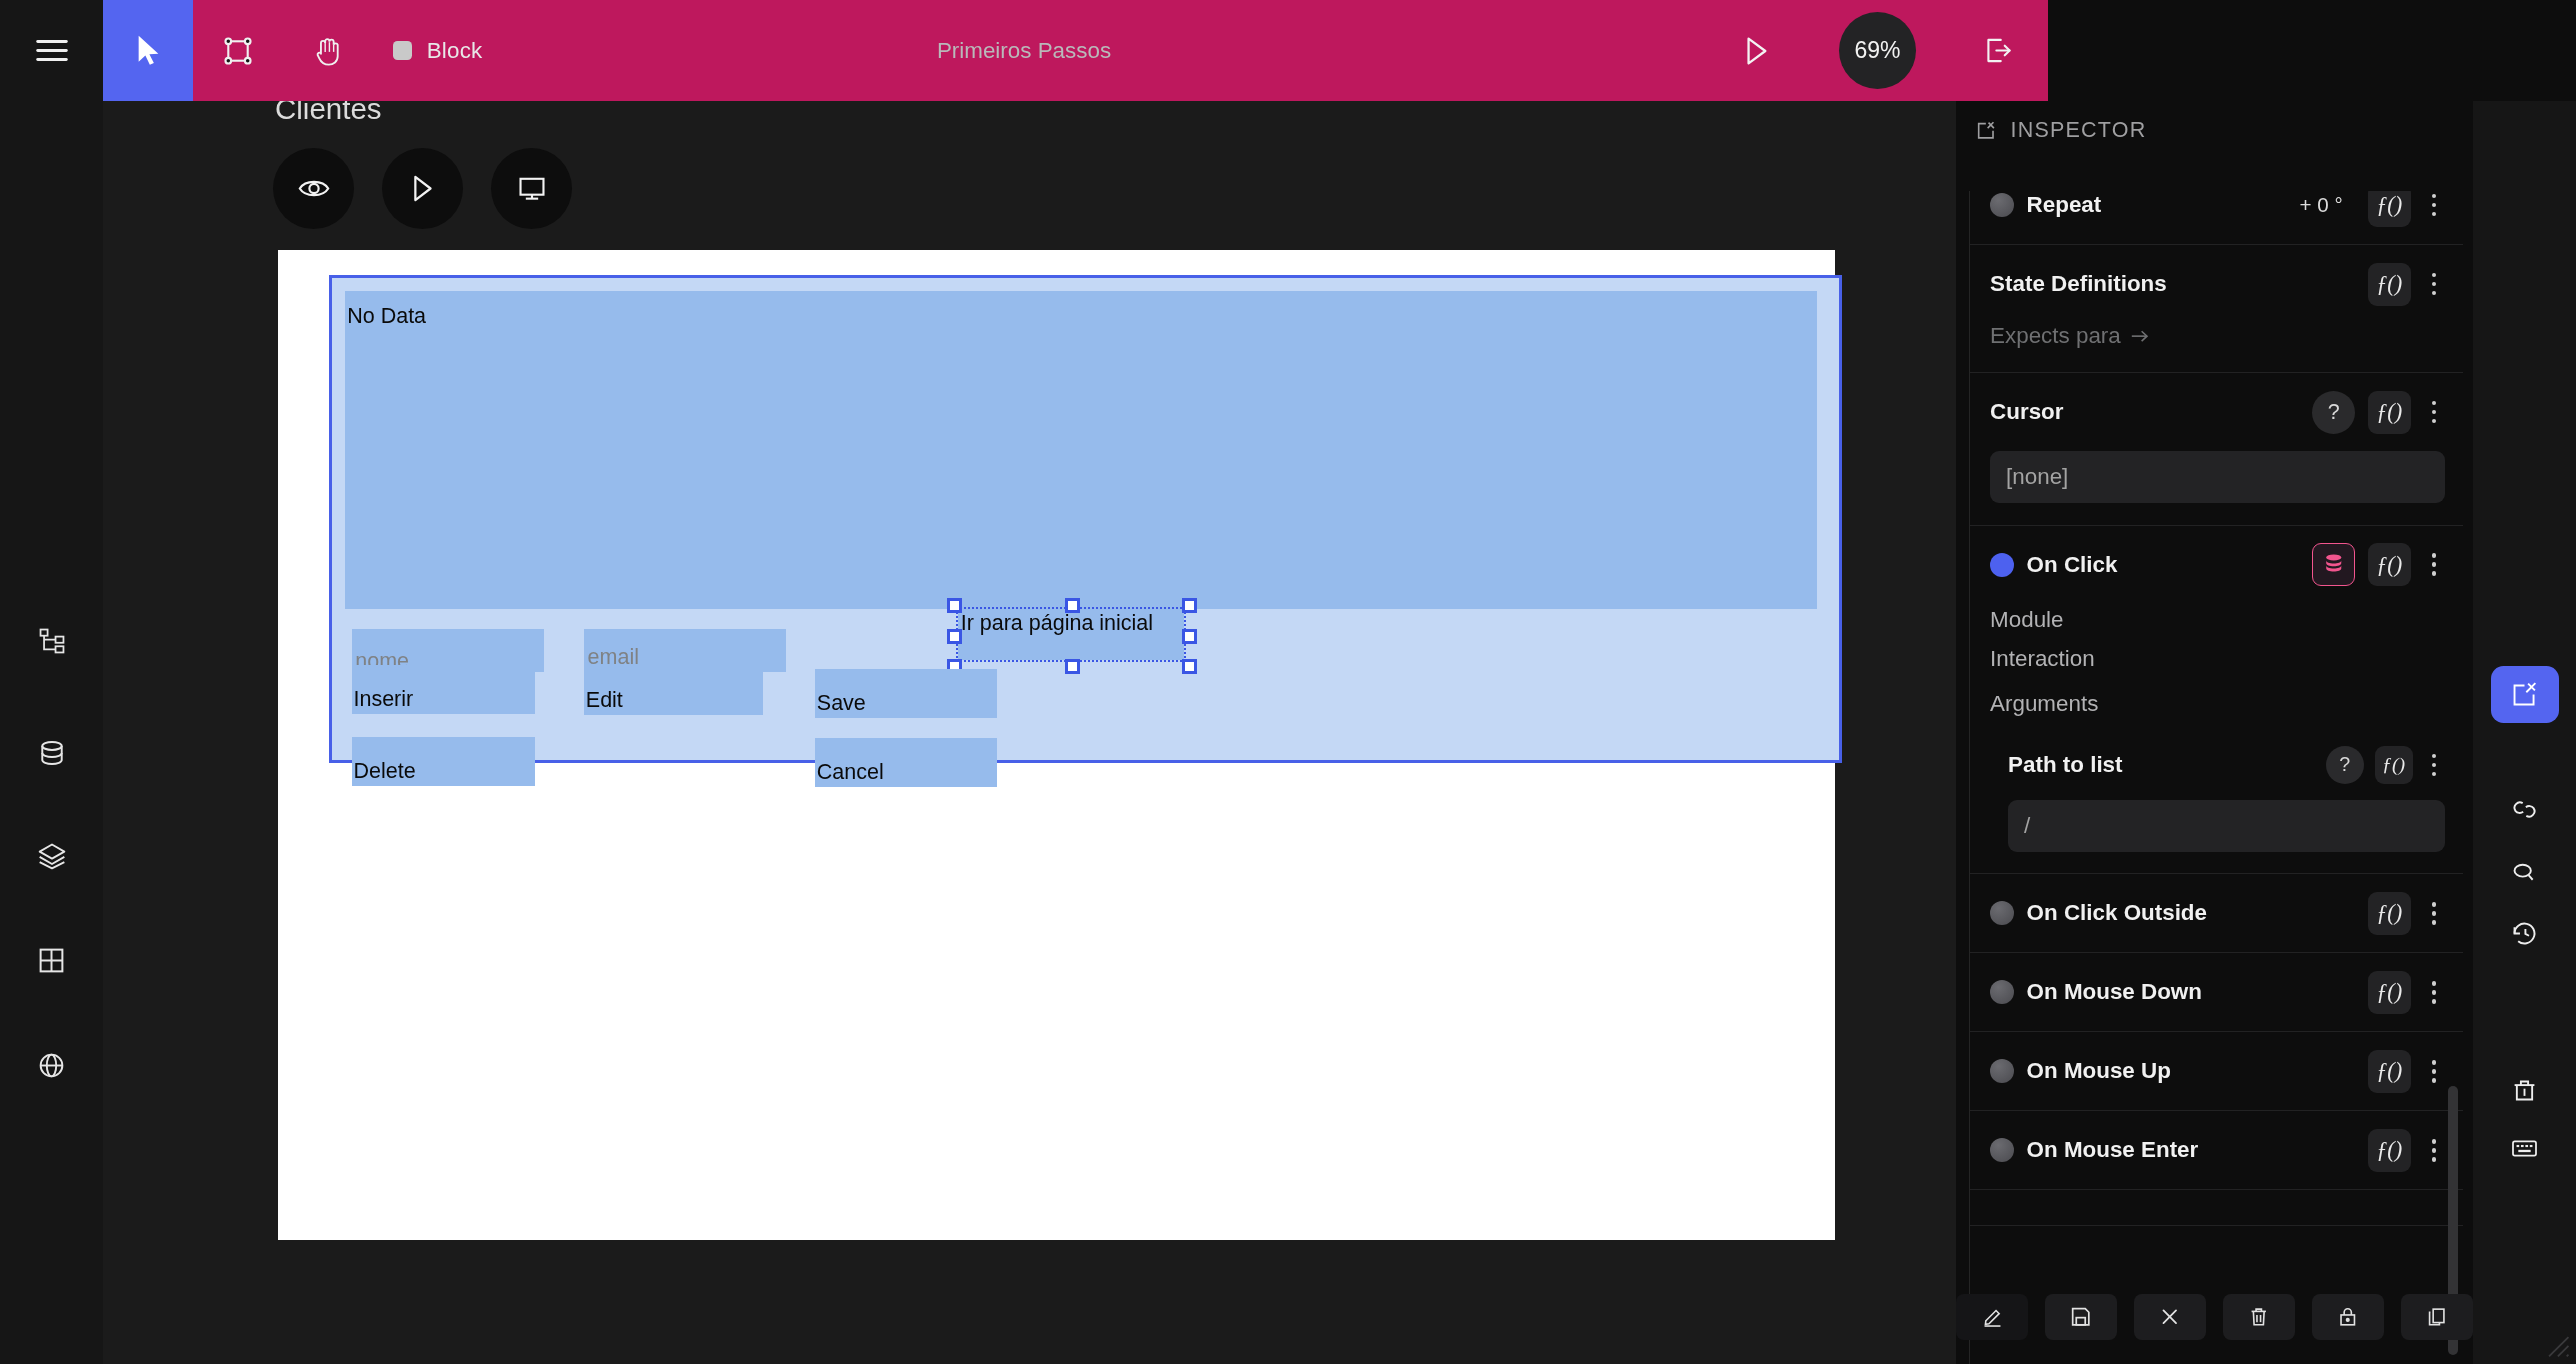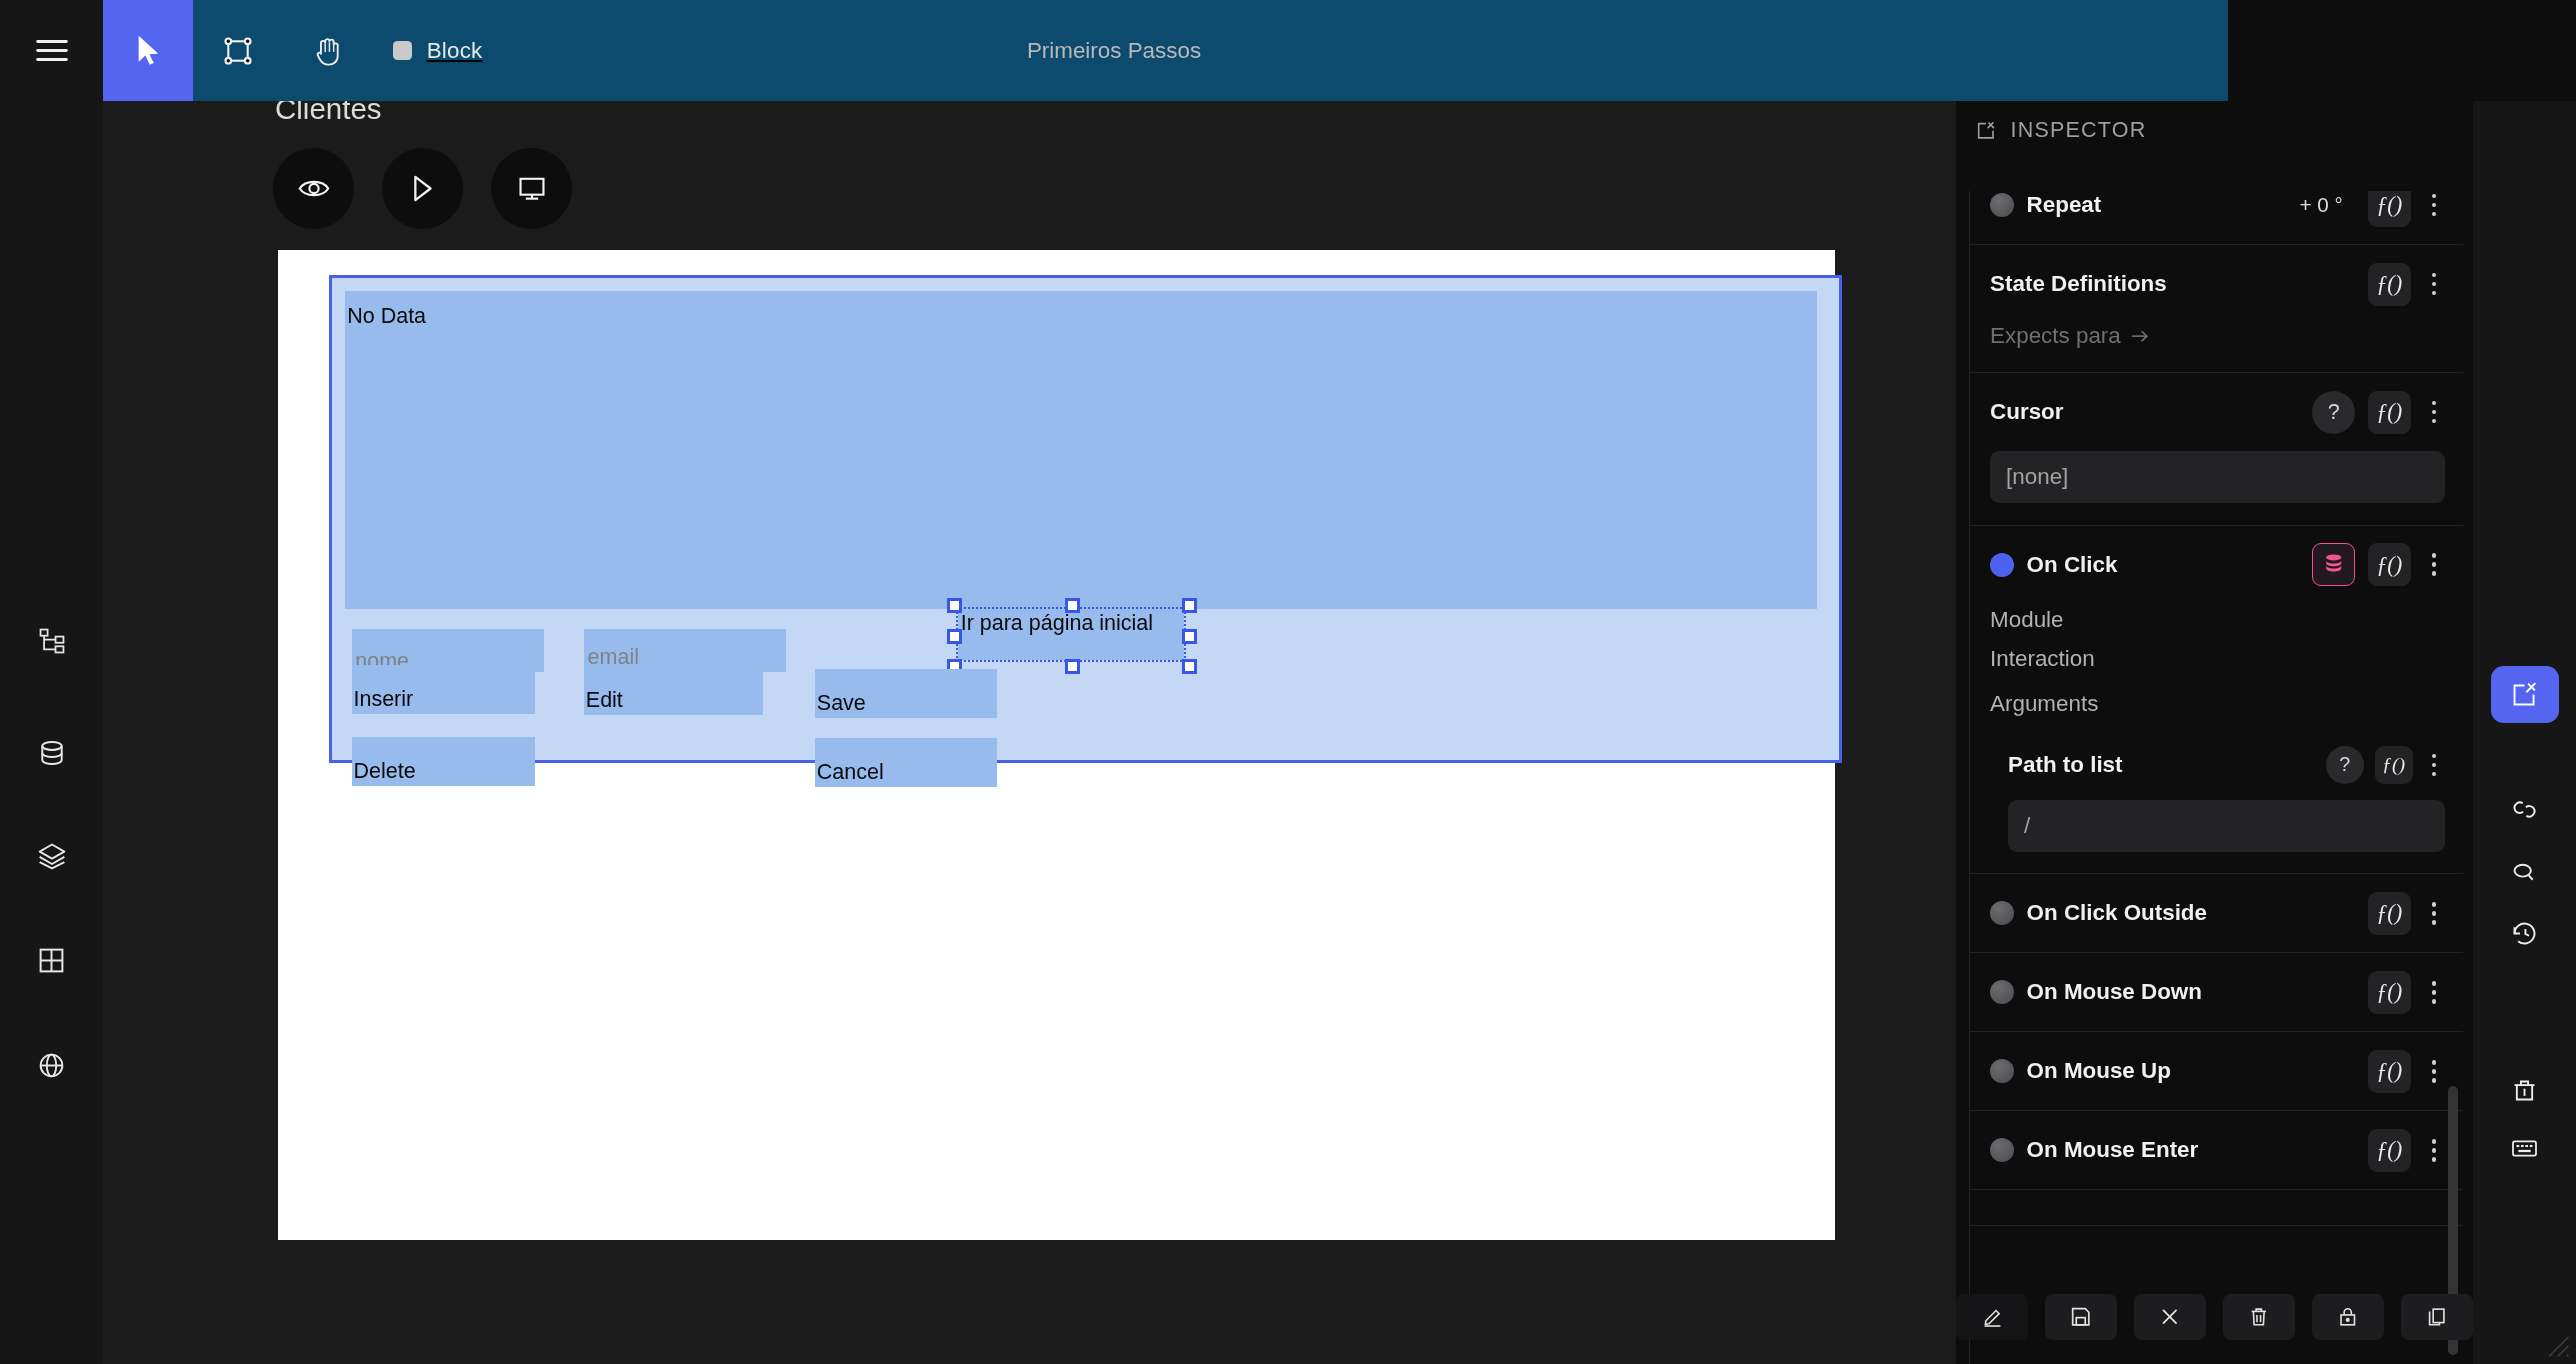--- a/index.html
+++ b/index.html
@@ -6,22 +6,22 @@
   html, body {
     width: 2576px; height: 1364px;
     background: #0d0d0d;
     font-family: "Liberation Sans", sans-serif;
     overflow: hidden;
   }
   .app { position: relative; width: 2576px; height: 1364px; background: #0d0d0d; }
 
   
   .topbar {
-    position: absolute; left: 0; top: 0; width: 2228px; height: 101px;
-    background: #0c4a6e; display: flex; align-items: stretch; z-index: 40; text-decoration: underline;
+    position: absolute; left: 0; top: 0; width: 2048px; height: 101px;
+    background: #be185d; display: flex; align-items: stretch; z-index: 40;
   }
   .tb-hamburger {
     width: 103px; height: 101px; display: flex; align-items: center; justify-content: center;
     background: #161616; cursor: pointer;
   }
   .tb-tool {
     width: 90px; height: 101px; display: flex; align-items: center; justify-content: center;
     cursor: pointer;
   }
   .tb-tool.active { background: #5465f0; }
@@ -253,20 +253,41 @@
       </span>
     </div>
 
     <div class="tb-block">
       <span class="tb-block-swatch"></span>
       <span class="tb-block-label">Block</span>
     </div>
 
     <div class="tb-title">Primeiros Passos</div>
 
+    <div class="tb-right">
+      <div class="tb-play">
+        <span>
+          <svg width="27" height="30" viewBox="0 0 30 34">
+              <path d="M6 3 L25 17 L6 31 Z" fill="none" stroke="#f3f3f3" stroke-width="2.6" stroke-linejoin="round"></path>
+            </svg>
+        </span>
+      </div>
+      <div class="tb-zoom">69%</div>
+      <div class="tb-exit">
+        <span>
+          <svg width="30" height="29" viewBox="0 0 34 32">
+              <g fill="none" stroke="#f3f3f3" stroke-width="2.4" stroke-linecap="round" stroke-linejoin="round">
+                <path d="M19 4 L5 4 L5 28 L19 28"></path>
+                <path d="M14 16 L29 16"></path>
+                <path d="M23.5 10.5 L29 16 L23.5 21.5"></path>
+              </g>
+            </svg>
+        </span>
+      </div>
+    </div>
   </div>
 
   <div class="leftrail">
     <div class="lr-item" style="top:513px">
       <span>
         <svg width="30" height="30" viewBox="0 0 34 34">
             <g fill="none" stroke="#e6e6e6" stroke-width="2">
               <rect x="4" y="4" width="8" height="7"></rect>
               <rect x="21" y="12" width="9" height="7"></rect>
               <rect x="21" y="23" width="9" height="7"></rect>

